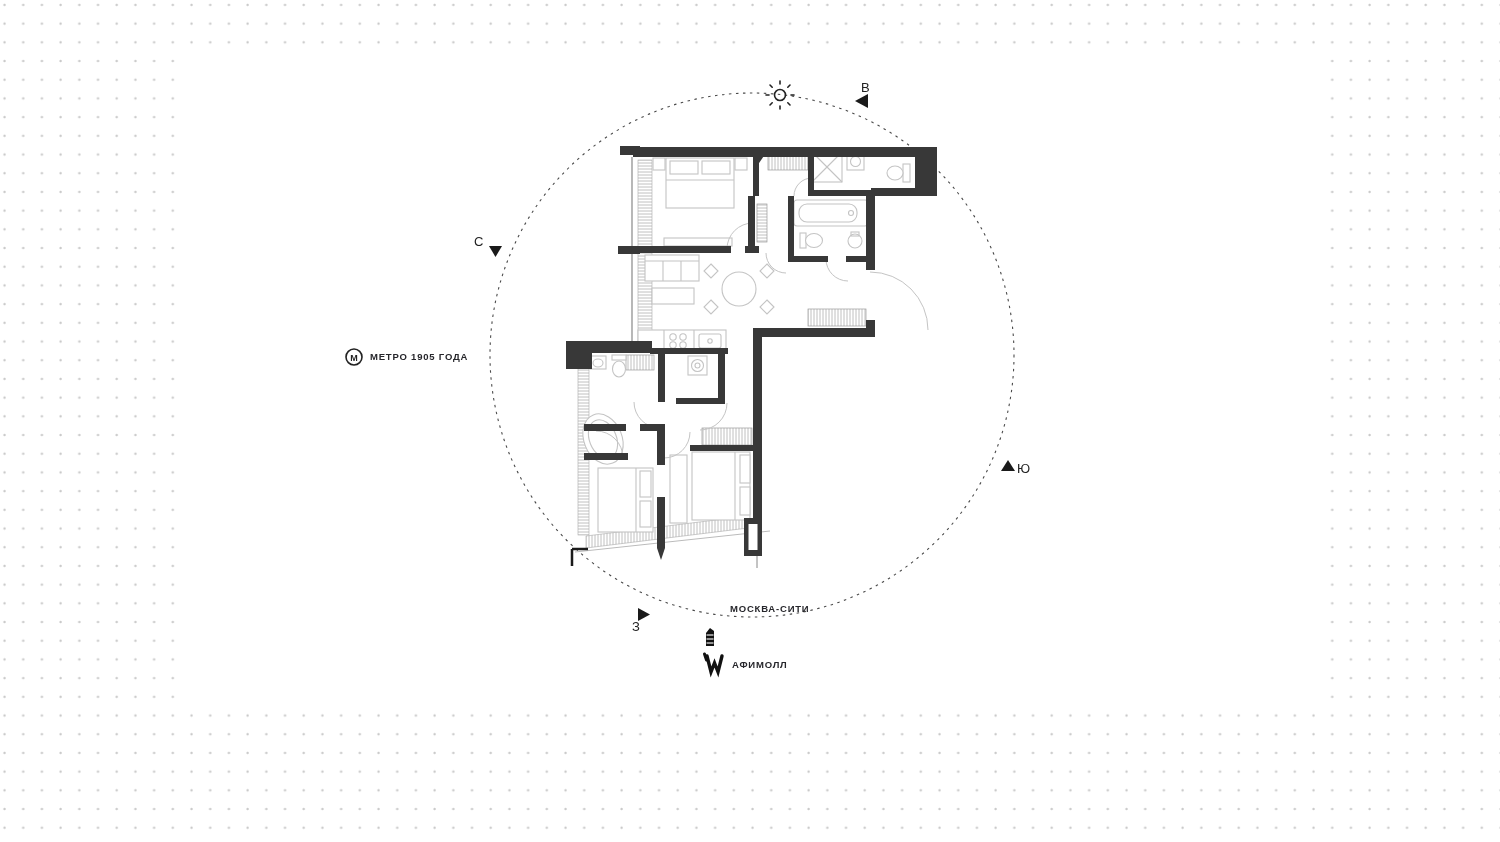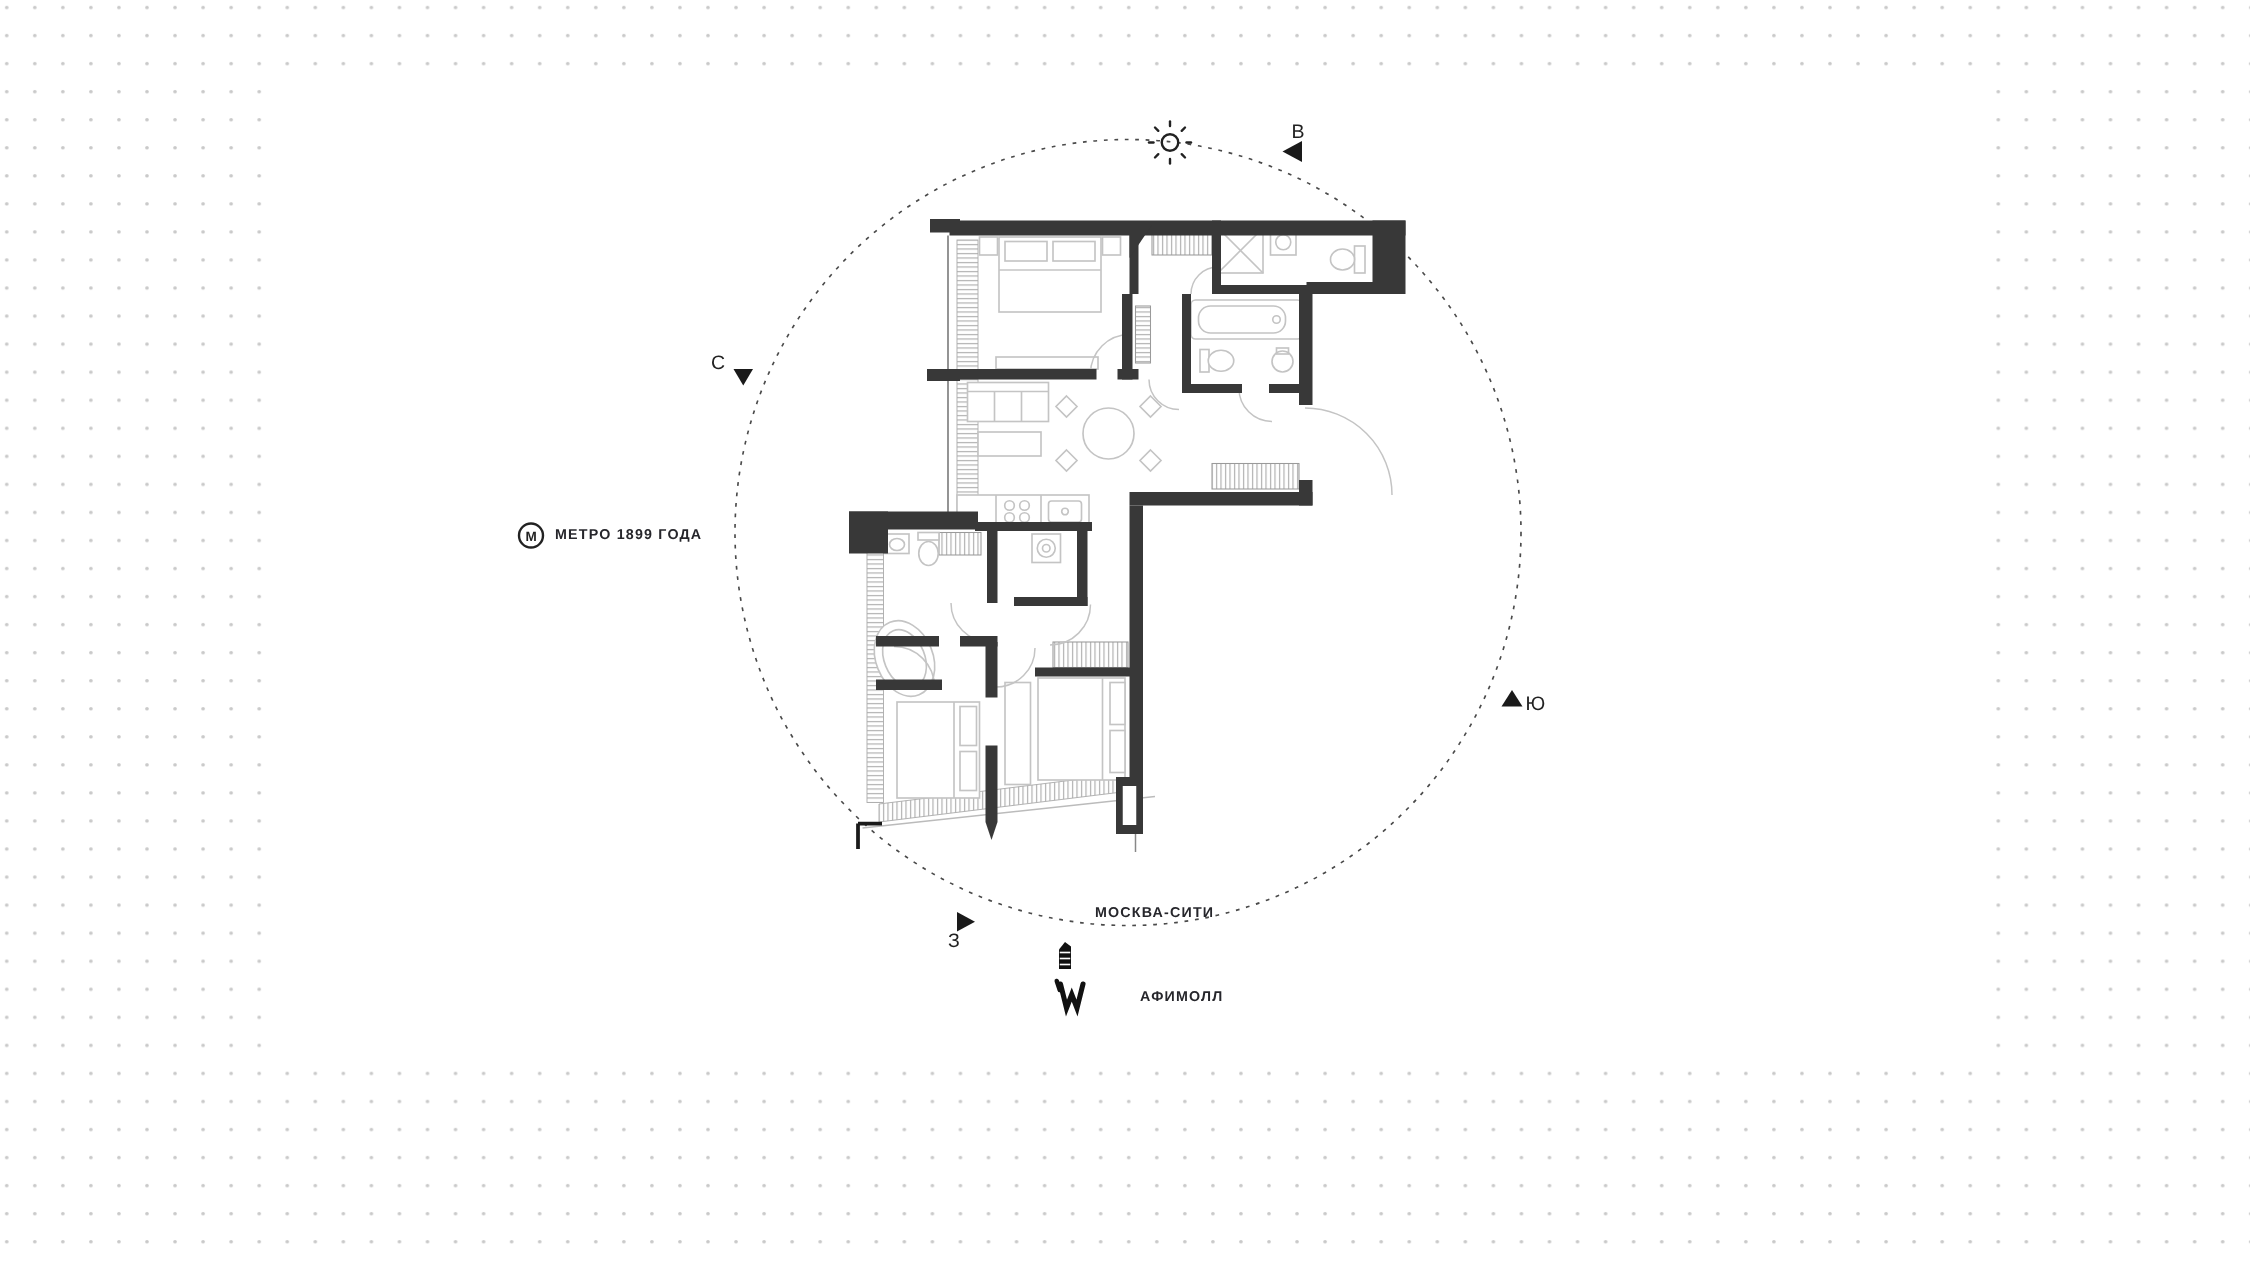--- a/index.html
+++ b/index.html
@@ -216,17 +216,17 @@
       <path d="M 707 656 L 711 672 L 714.5 663 L 718 672 L 722 656" stroke-width="3.4"></path>
       <path d="M 704.5 654 L 706.5 660" stroke-width="3"></path>
     </g>
   </svg>
 
   <div class="abs compass-letter" style="left:474px;top:234px">С</div>
   <div class="abs compass-letter" style="left:861px;top:80px">В</div>
   <div class="abs compass-letter" style="left:1017px;top:461px">Ю</div>
   <div class="abs compass-letter" style="left:632px;top:619px">З</div>
 
-  <div class="abs lm-label" style="left:370px;top:351px">МЕТРО 1899 ГОДА</div>
+  <div class="abs lm-label" style="left:370px;top:351px">МЕТРО 1905 ГОДА</div>
   <div class="abs lm-label" style="left:730px;top:603px">МОСКВА-СИТИ</div>
-  <div class="abs lm-label" style="left:760px;top:659px">АФИМОЛЛ</div>
+  <div class="abs lm-label" style="left:732px;top:659px">АФИМОЛЛ</div>
 
 </div>
 
 </body></html>

